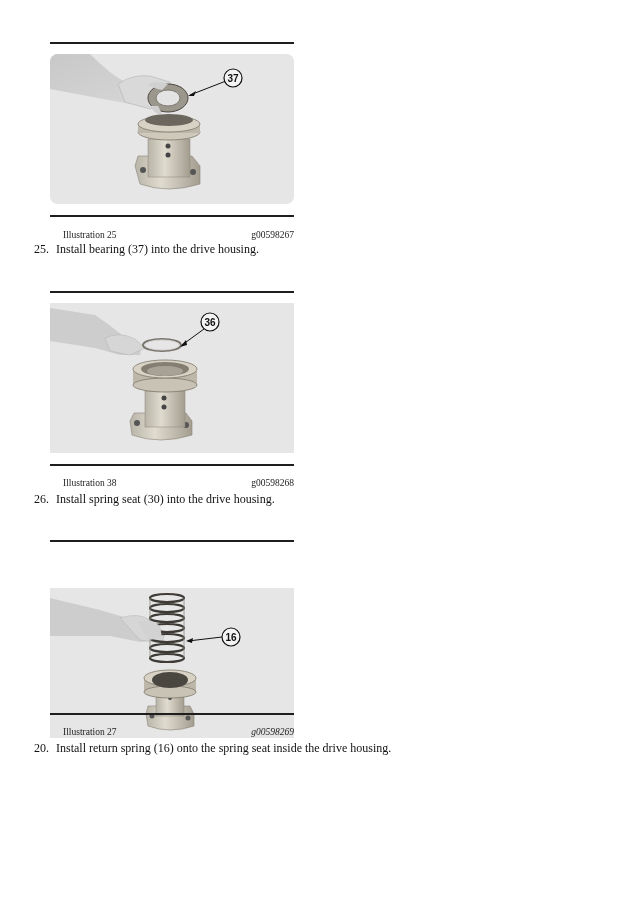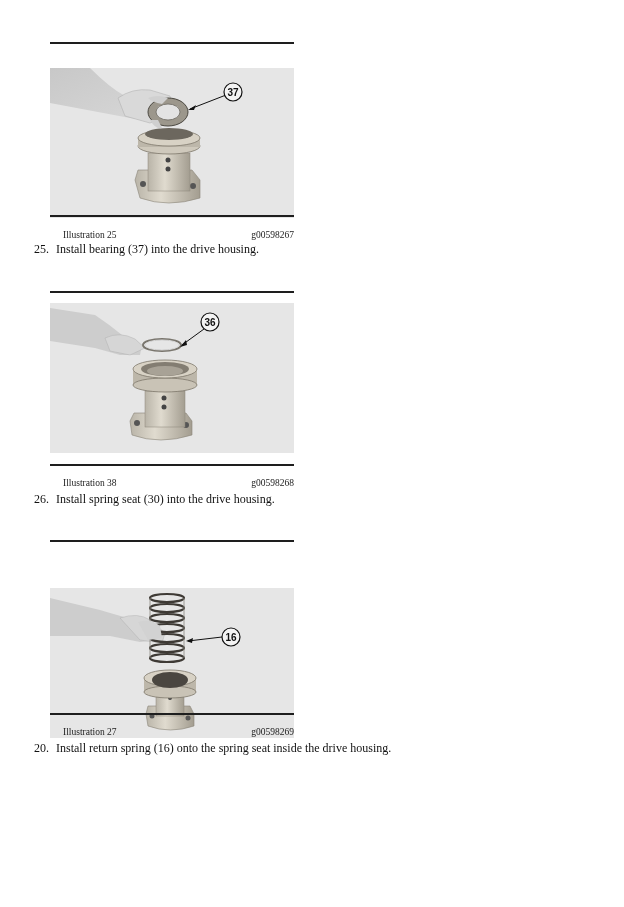--- a/index.html
+++ b/index.html
@@ -68,21 +68,21 @@
       font-family: "Liberation Sans", "DejaVu Sans", sans-serif;
       font-weight: bold;
       font-size: 10px;
     }
   </style>
 </head>
 <body>
 
 <div class="figure-block" style="top:0;">
   <div class="rule" style="top:42px;"></div>
-  <div class="photo" style="top:68px;">
+  <div class="photo" style="top:54px;border-radius:8px;">
     <svg width="244" height="150" viewBox="0 0 244 150">
       <defs>
         <linearGradient id="hous1" x1="0" x2="1" y1="0" y2="0">
           <stop offset="0" stop-color="#b9b4a8"></stop>
           <stop offset="0.4" stop-color="#e0dbcf"></stop>
           <stop offset="1" stop-color="#a39d90"></stop>
         </linearGradient>
         <linearGradient id="arm1" x1="0" x2="1" y1="0" y2="1">
           <stop offset="0" stop-color="#c8c8c8"></stop>
           <stop offset="1" stop-color="#d8d8d8"></stop>
@@ -227,17 +227,17 @@
       <polygon points="136,53 143,50 142,55" fill="#111"></polygon>
 
       <g>
         <circle cx="181" cy="49" r="9" fill="#f4f4f4" stroke="#111" stroke-width="1.2"></circle>
         <text x="181" y="52.5" text-anchor="middle" class="callout-text" fill="#111">16</text>
       </g>
     </svg>
   </div>
   <div class="rule" style="top:713px;"></div>
   <div class="caption-label" style="top:726px;">Illustration 27</div>
-  <div class="caption-id" style="top:726px;">g00598269</div>
+  <div class="caption-id" style="top:726px;font-style:italic;">g00598269</div>
   <div class="step" style="top:741px;">
     <span class="step-num">20.</span><span>Install return spring (16) onto the spring seat inside the drive housing.</span>
   </div>
 </div>
 
 </body></html>

